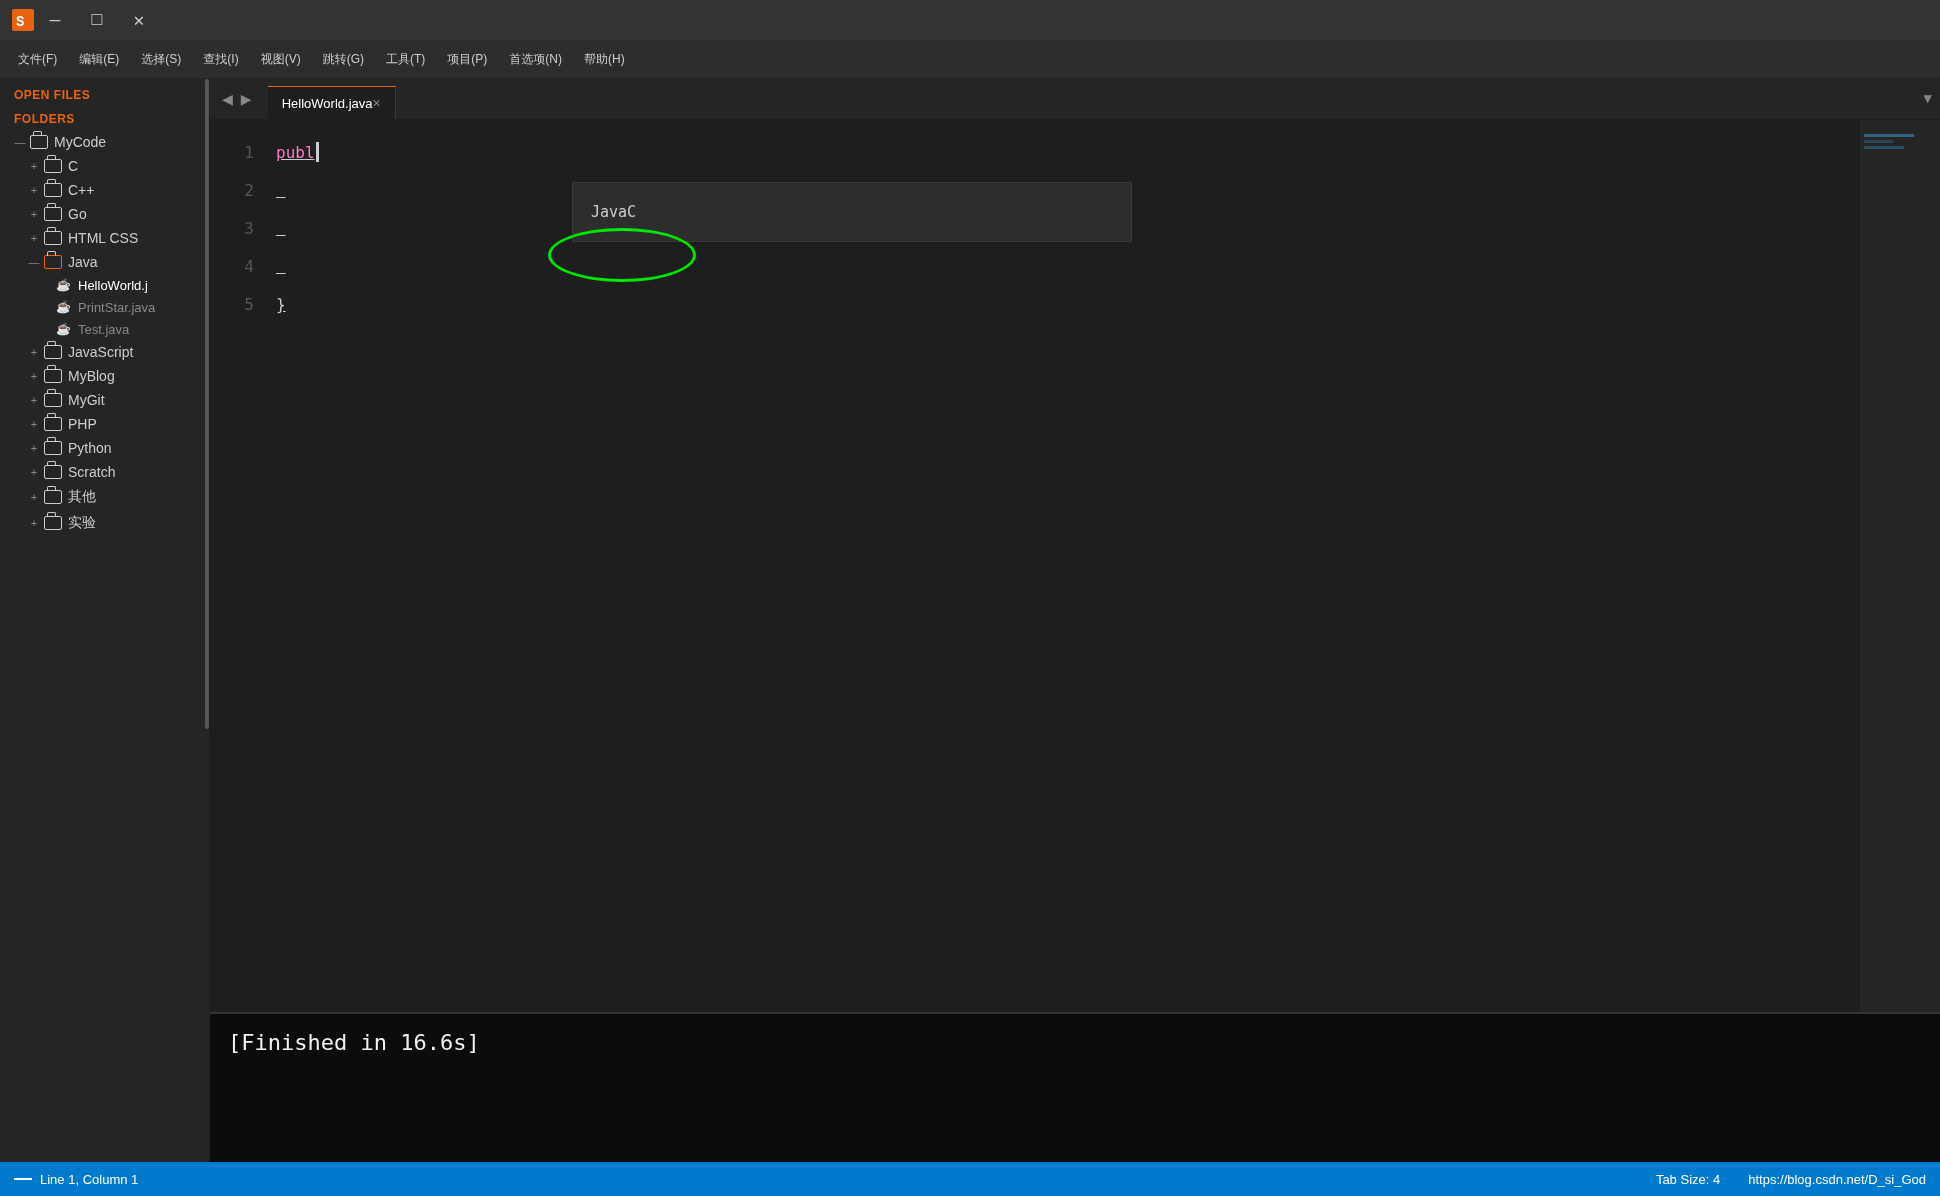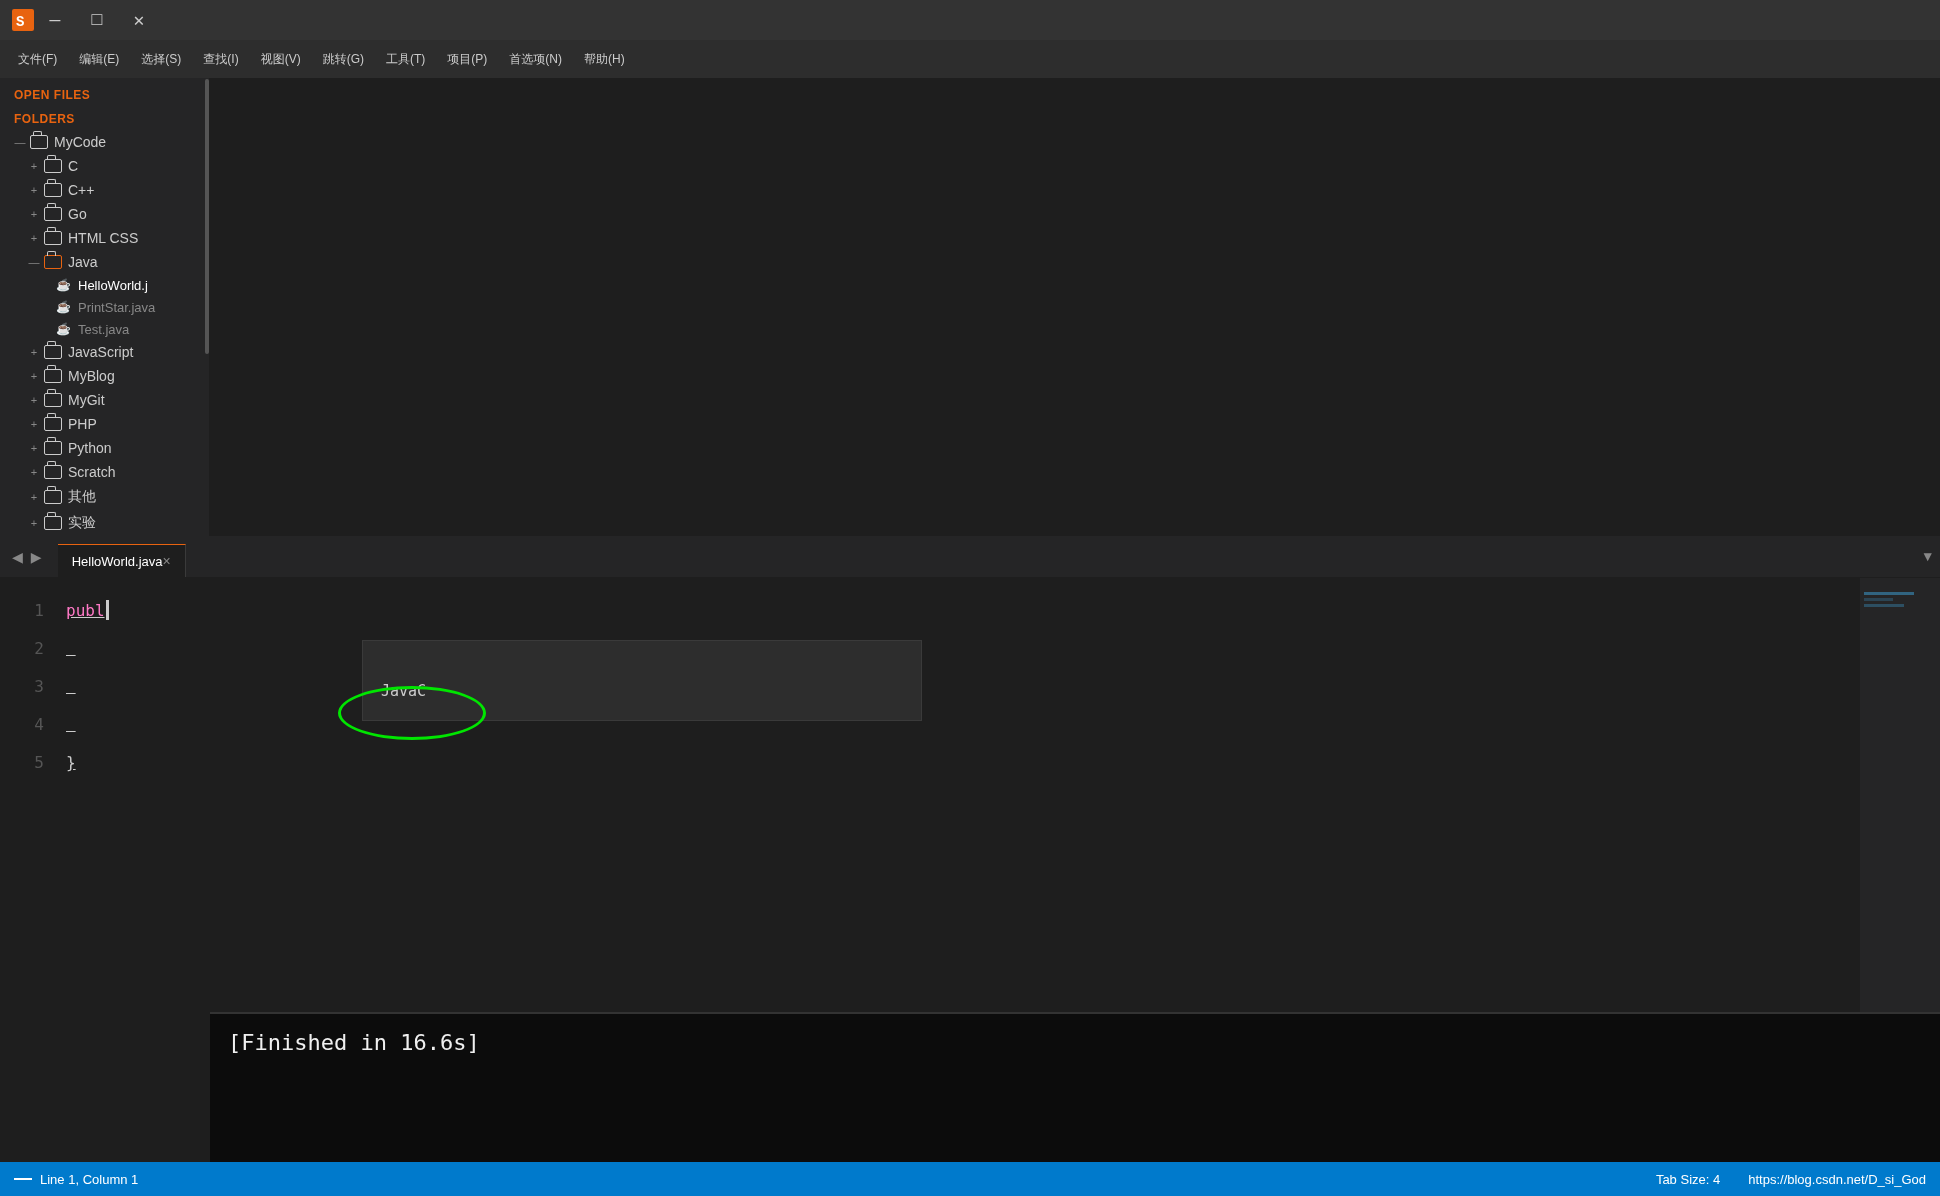--- a/index.html
+++ b/index.html
@@ -61,21 +61,20 @@
       padding: 4px 10px;
       cursor: pointer;
       white-space: nowrap;
     }
 
     
     #main-layout {
       display: flex;
       width: 100%;
       height: calc(1196px - 40px - 38px - 34px);
-      flex-direction: column;
       
     }
 
     
     #sidebar {
       width: 210px;
       min-width: 210px;
       background: #252526;
       display: flex;
       flex-direction: column;
@@ -280,21 +279,20 @@
       background: #2d2d2d;
       border: 1px solid #3a3a3a;
       z-index: 100;
       font-family: 'Consolas', monospace;
     }
     .ac-item {
       padding: 10px 18px;
       color: #cccccc;
       font-size: 15px;
       cursor: pointer;
-      margin-top: 21px;
     }
     .ac-item.selected { background: #3a3a3a; }
 
     
     #green-circle {
       position: absolute;
       top: 108px;
       left: 286px;
       width: 148px;
       height: 54px;

